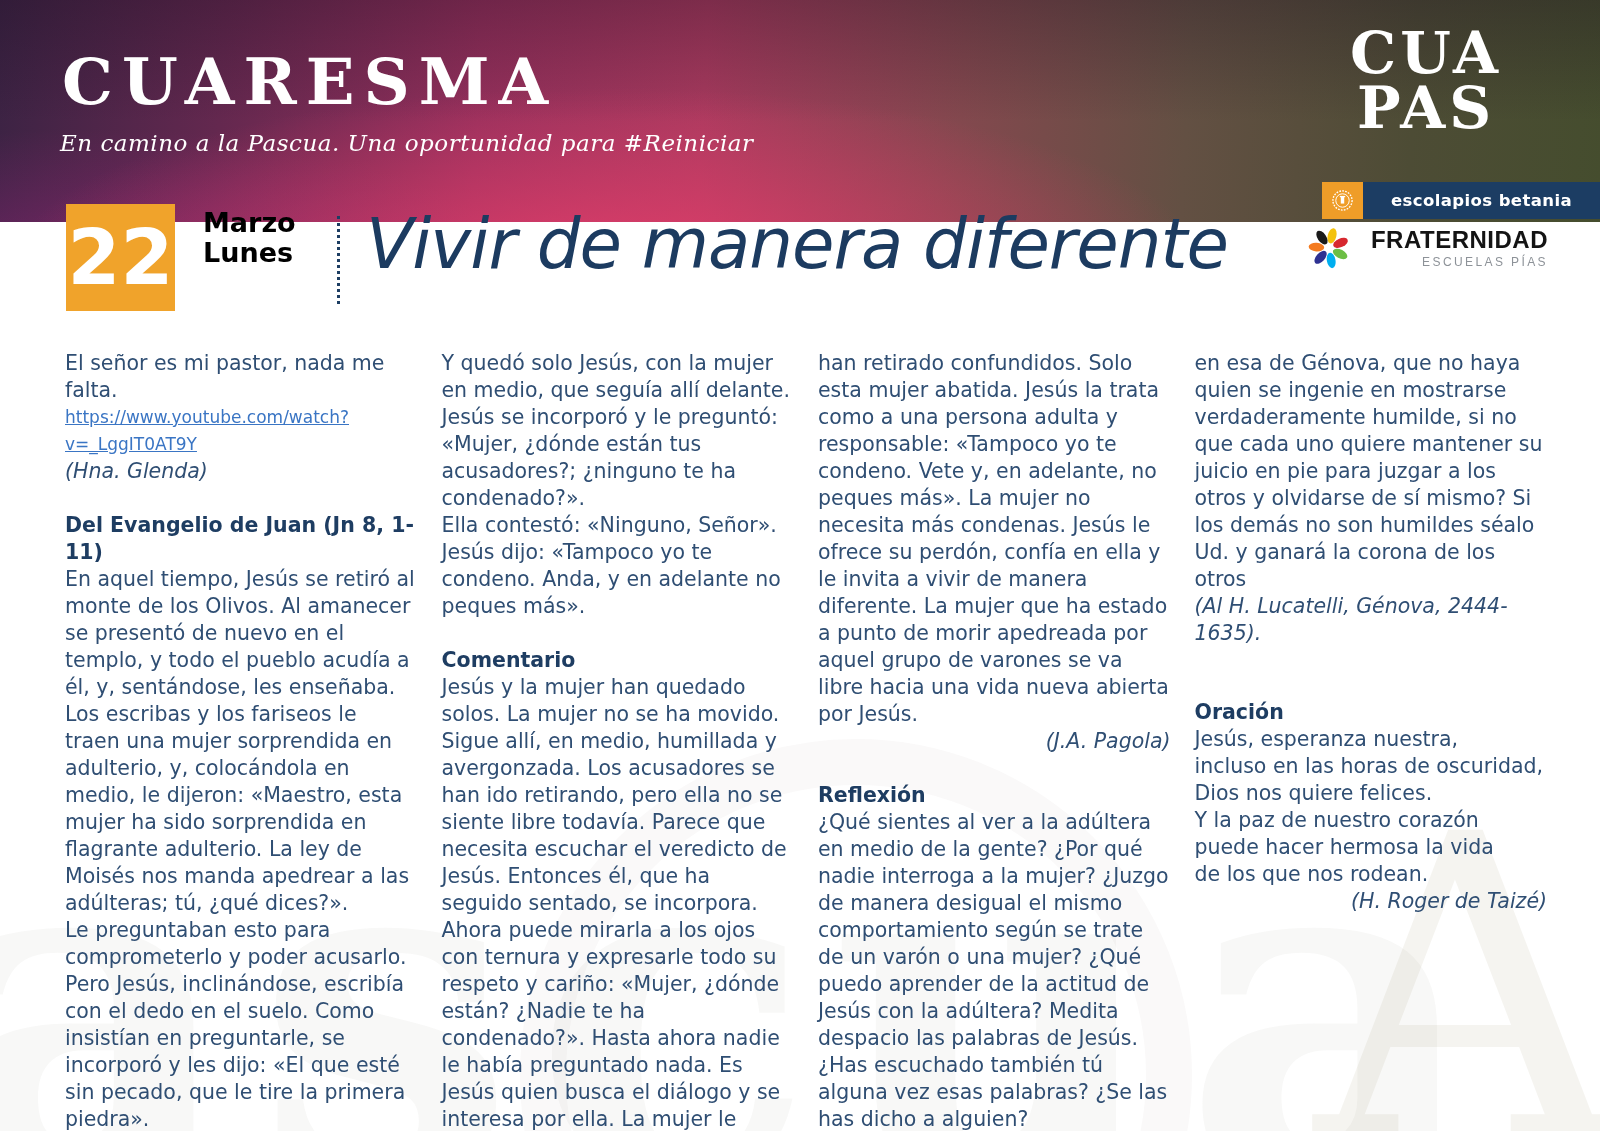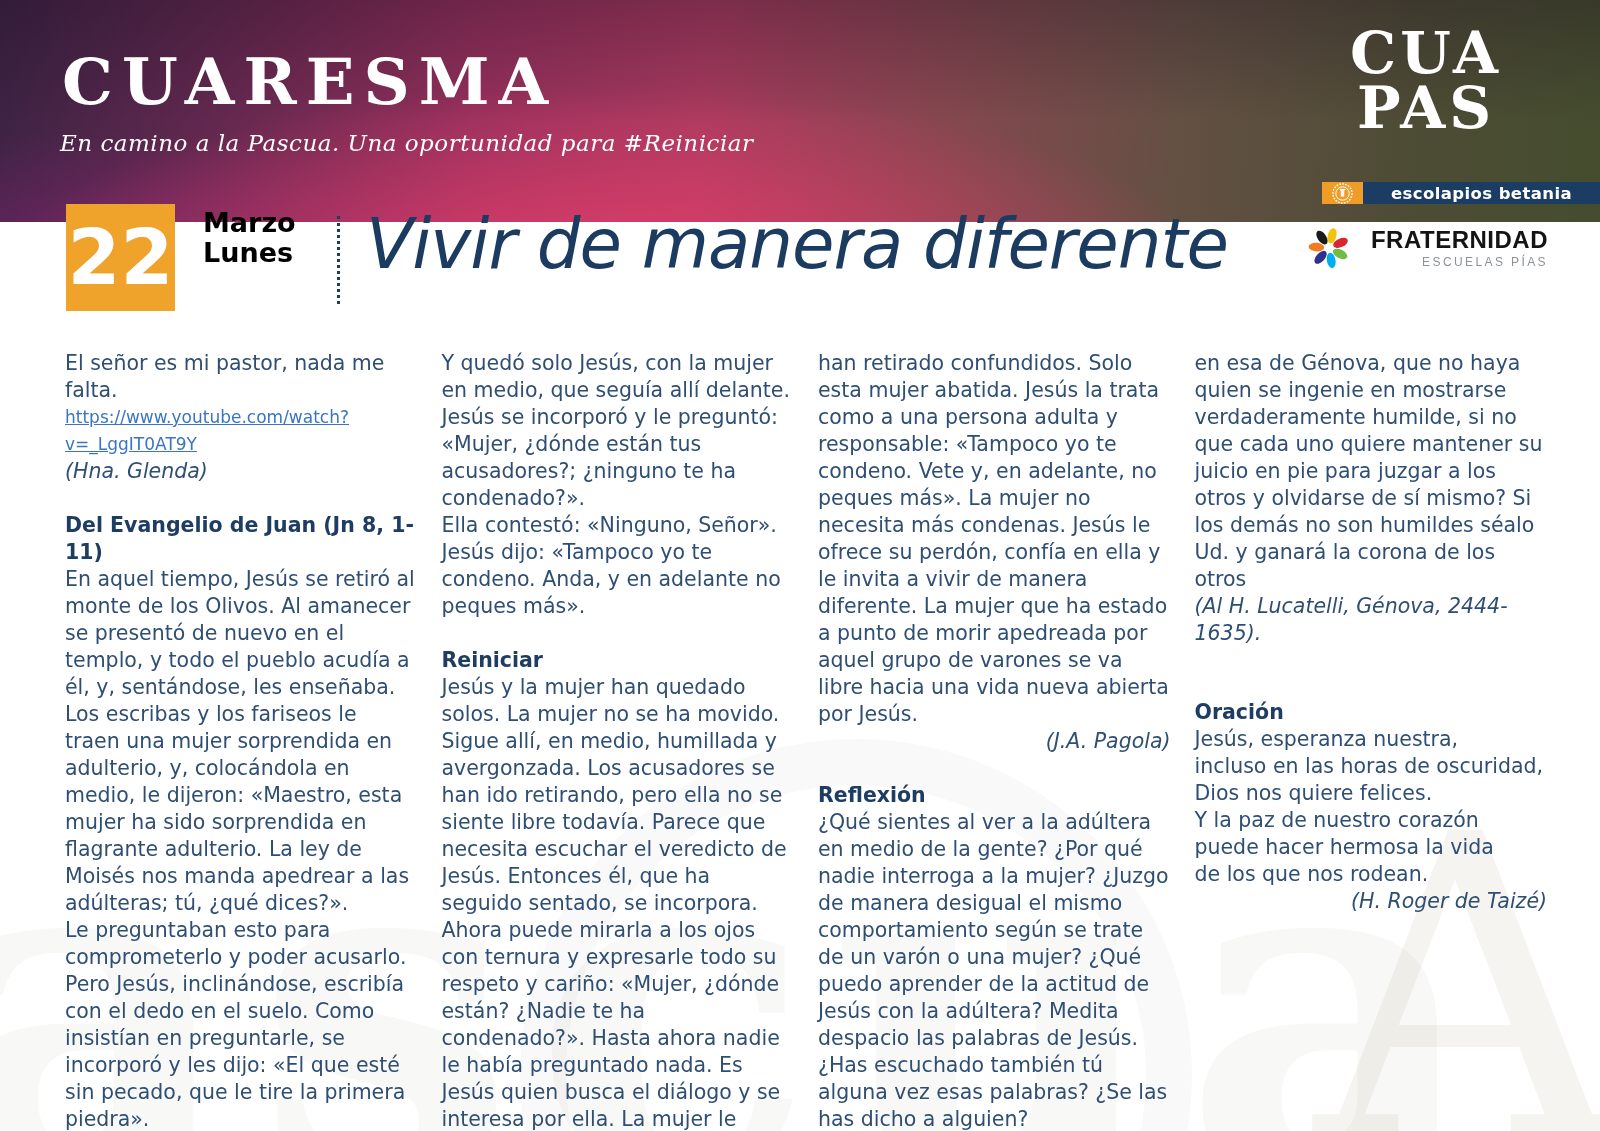--- a/index.html
+++ b/index.html
@@ -22,21 +22,21 @@
   .banner-subtitle{
     position:absolute;left:60px;top:130px;color:#fff;
     font-family:"DejaVu Serif",serif;font-style:italic;font-size:23px;letter-spacing:.5px;
   }
   .pascua{
     position:absolute;right:98px;top:26px;color:#fff;text-align:center;
     font-family:"DejaVu Serif",serif;font-weight:bold;font-size:58px;line-height:.94;letter-spacing:4px;
   }
 
   
-  .org-bar{position:absolute;top:182px;right:0;width:278px;height:22px;display:flex;}
+  .org-bar{position:absolute;top:182px;right:0;width:278px;height:37px;display:flex;}
   .org-seal{width:41px;background:#EF9D28;display:flex;align-items:center;justify-content:center;}
   .org-label{flex:1;background:#1C3D63;color:#fff;display:flex;align-items:center;justify-content:center;
     font-size:16.5px;font-weight:bold;letter-spacing:.4px;}
 
   
   .date-badge{position:absolute;left:66px;top:204px;width:109px;height:107px;background:#F0A32B;
     display:flex;align-items:center;justify-content:center;color:#fff;font-size:76px;font-weight:bold;}
   .date-words{position:absolute;left:203px;top:208px;color:#000000;font-size:27px;font-weight:bold;line-height:1.1;}
   .title-divider{position:absolute;left:337px;top:216px;height:88px;border-left:3px dotted #1D3E63;}
   .page-title{position:absolute;left:366px;top:204px;color:#1C3B60;
@@ -137,21 +137,21 @@
       <p>Pero Jesús, inclinándose, escribía con el dedo en el suelo. Como insistían en preguntarle, se incorporó y les dijo: «El que esté sin pecado, que le tire la primera piedra».</p>
 
     </div>
 
     <div class="col">
       <p>Y quedó solo Jesús, con la mujer en medio, que seguía allí delante.</p>
       <p>Jesús se incorporó y le preguntó: «Mujer, ¿dónde están tus acusadores?; ¿ninguno te ha condenado?».</p>
       <p>Ella contestó: «Ninguno, Señor».</p>
       <p>Jesús dijo: «Tampoco yo te condeno. Anda, y en adelante no peques más».</p>
       <div class="sp"></div>
-      <p class="h">Reiniciar</p>
+      <p class="h">Comentario</p>
       <p>Jesús y la mujer han quedado solos. La mujer no se ha movido. Sigue allí, en medio, humillada y avergonzada. Los acusadores se han ido retirando, pero ella no se siente libre todavía. Parece que necesita escuchar el veredicto de Jesús. Entonces él, que ha seguido sentado, se incorpora. Ahora puede mirarla a los ojos con ternura y expresarle todo su respeto y cariño: «Mujer, ¿dónde están? ¿Nadie te ha condenado?». Hasta ahora nadie le había preguntado nada. Es Jesús quien busca el diálogo y se interesa por ella. La mujer le responde humildemente: «Nadie, Señor».</p>
 
     </div>
 
     <div class="col">
       <p>han retirado confundidos. Solo esta mujer abatida. Jesús la trata como a una persona adulta y responsable: «Tampoco yo te condeno. Vete y, en adelante, no peques más». La mujer no necesita más condenas. Jesús le ofrece su perdón, confía en ella y le invita a vivir de manera diferente. La mujer que ha estado a punto de morir apedreada por aquel grupo de varones se va libre hacia una vida nueva abierta por Jesús.</p>
       <p class="credit-right">(J.A. Pagola)</p>
       <div class="sp"></div>
       <p class="h">Reflexión</p>
       <p>¿Qué sientes al ver a la adúltera en medio de la gente? ¿Por qué nadie interroga a la mujer?  ¿Juzgo de manera desigual el mismo comportamiento según se trate de un varón o una mujer? ¿Qué puedo aprender de la actitud de Jesús con la adúltera? Medita despacio las palabras de Jesús. ¿Has escuchado también tú alguna vez esas palabras? ¿Se las has dicho a alguien?</p>

